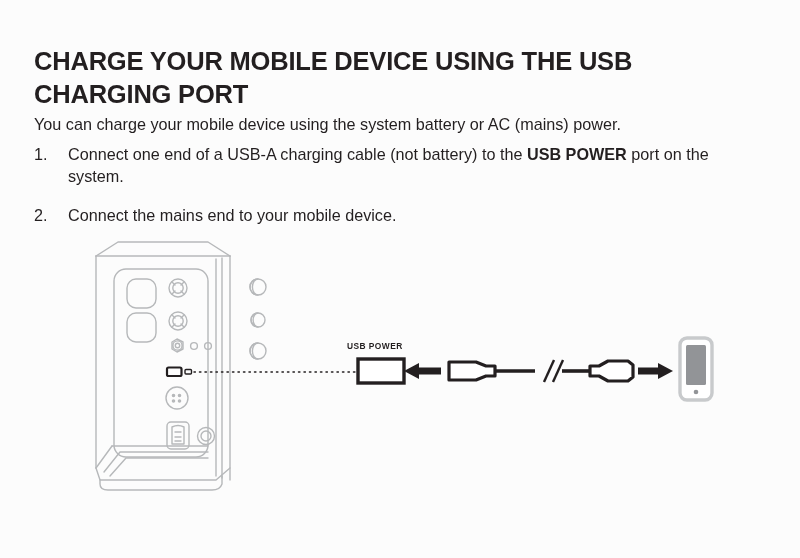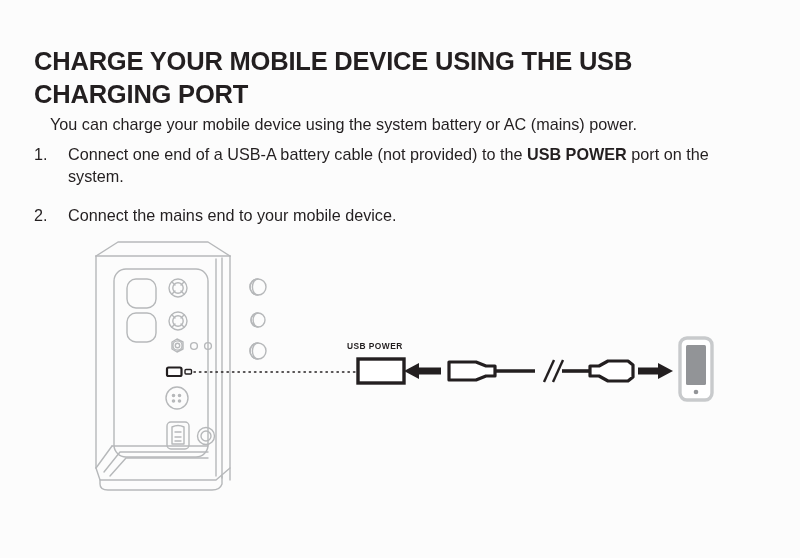--- a/index.html
+++ b/index.html
@@ -33,21 +33,21 @@
     font-size: 25.5px;
     font-weight: bold;
     line-height: 1.28;
     letter-spacing: -0.2px;
     color: #231f20;
   }
 
   
   .intro {
     position: absolute;
-    left: 50px;
+    left: 34px;
     top: 98px;
     width: 716px;
     font-size: 16.2px;
     line-height: 1.35;
     color: #231f20;
   }
 
   
   .steps {
     position: absolute;
@@ -102,21 +102,21 @@
 <div class="page">
 
   <h1 class="heading">CHARGE YOUR MOBILE DEVICE USING THE USB CHARGING PORT</h1>
 
   <p class="intro">You can charge your mobile device using the system battery or AC (mains) power.</p>
 
   <div class="steps">
 
     <div class="step">
       <div class="step-num">1.</div>
-      <div class="step-text"><span>Connect one end of a USB-A battery cable (not provided) to the </span><b>USB POWER</b><span> port on the system.</span></div>
+      <div class="step-text"><span>Connect one end of a USB-A charging cable (not battery) to the </span><b>USB POWER</b><span> port on the system.</span></div>
     </div>
 
     <div class="step">
       <div class="step-num">2.</div>
       <div class="step-text"><span>Connect the mains end to your mobile device.</span></div>
     </div>
 
   </div>
 
   <div class="figure">

